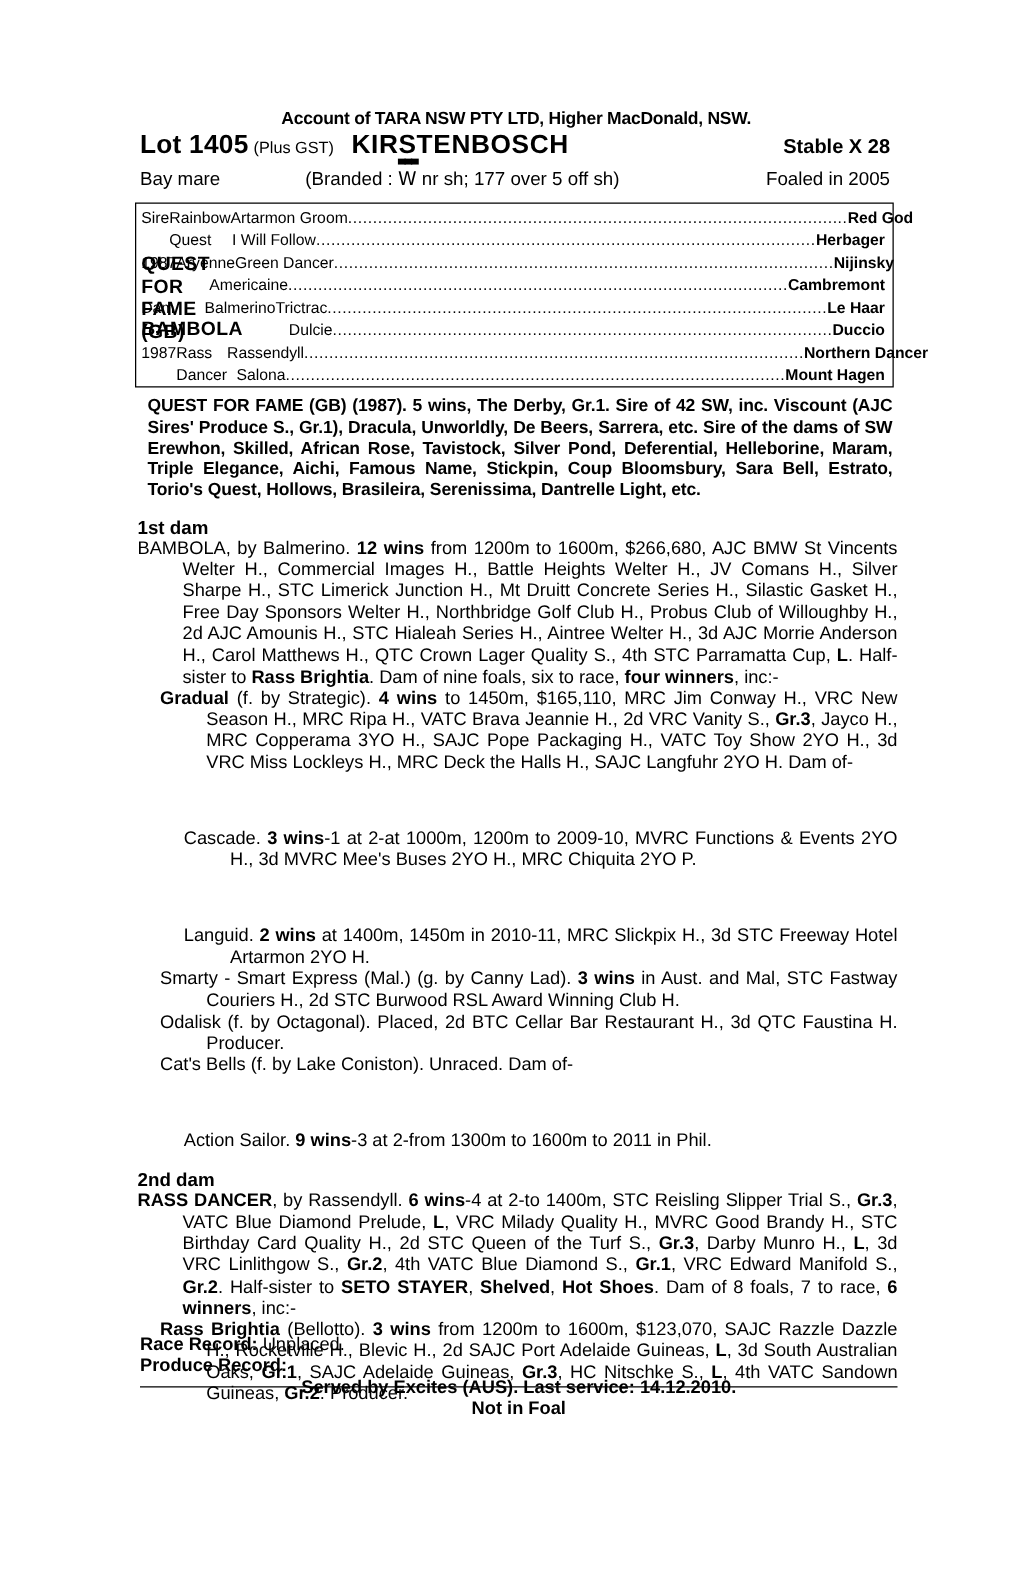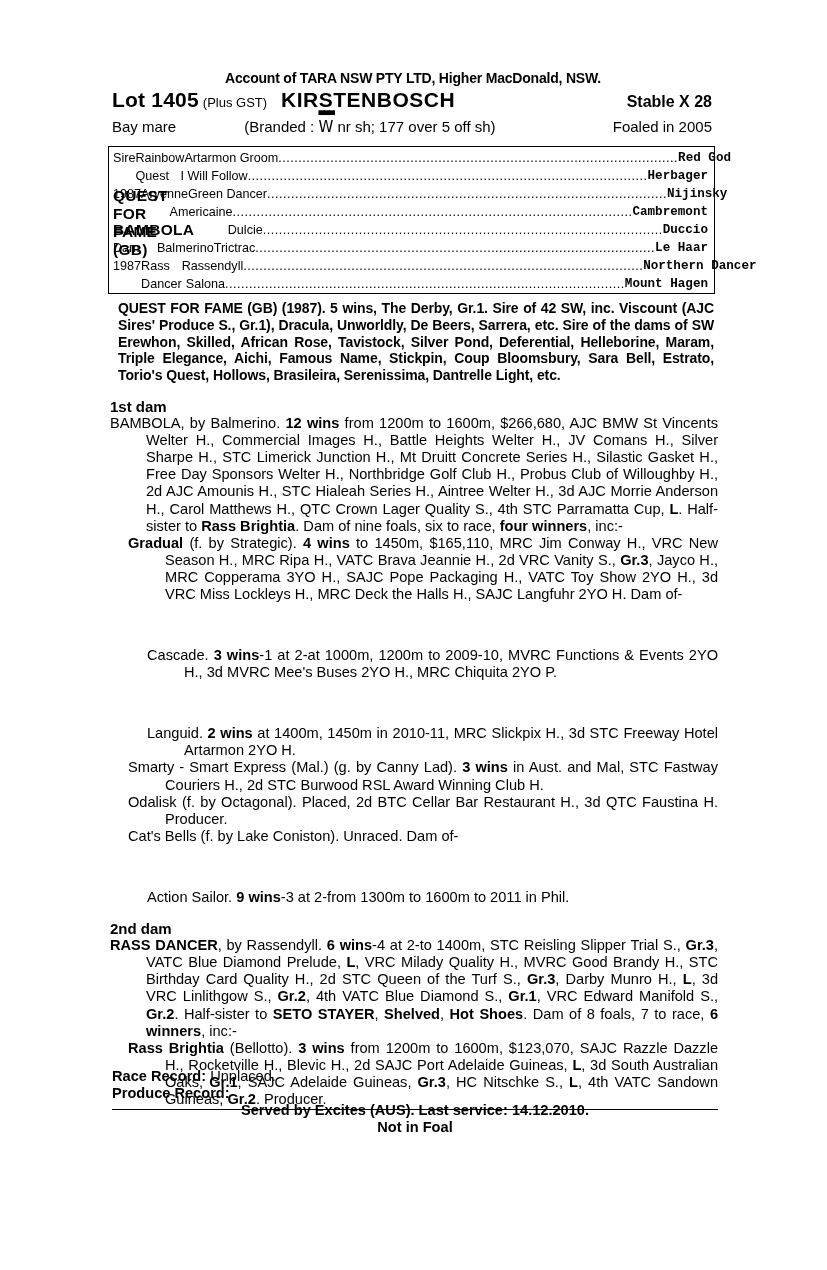--- a/index.html
+++ b/index.html
@@ -1,38 +1,38 @@
 <!DOCTYPE html>
 <html><head>
 <meta charset="utf-8">
 <style>
   html, body { margin:0; padding:0; background:#ffffff; }
   body { width:827px; height:1270px; position:relative; color:#000; font-family:"Liberation Sans", sans-serif; }
-  .page { position:absolute; left:112px; top:68px; width:606px; }
+  .page { position:absolute; left:112px; top:84px; width:606px; }
   .account { text-align:center; font-weight:bold; font-size:14px; letter-spacing:-0.2px; margin-left:-4px; height:20px; line-height:20px; }
   .lotline { display:flex; align-items:baseline; height:24px; line-height:24px; }
   .lot { font-weight:900; font-size:21px; letter-spacing:0.2px; }
   .plusgst { font-size:13px; margin-left:4px; }
   .horse { font-weight:900; font-size:21px; margin-left:14px; letter-spacing:0.5px; }
   .stable { font-weight:900; font-size:16px; margin-left:auto; padding-right:6px;text-align:center; }
   .subline { display:flex; align-items:baseline; font-size:15px; height:28px; line-height:30px; }
   .subline .brand { margin-left:68px; position:relative; }
   .subline .foaled { margin-left:auto; padding-right:6px; }
   .brandmark { display:inline-block; font-family:"DejaVu Sans", sans-serif; font-size:15px; position:relative; }
   .brandmark .crown { position:absolute; top:-11px; left:0px; font-size:8px; letter-spacing:-1px; }
 
   .pedigree { margin-top:6px; margin-left:-4px; border:1.5px solid #000; width:607px; padding:2px 6px 0 4px; box-sizing:border-box; font-size:12.6px; }
   .pedrow { display:flex; height:18px; line-height:18px; }
   .pedrow .c1 { width:200px; }
   .pedrow .c2 { width:138px; }
   .pedrow .c3 { flex:1; display:flex; }
   .pedrow .c3 .a { white-space:nowrap; }
   .pedrow .c3 .dots { flex:1; overflow:hidden; white-space:nowrap; letter-spacing:0.5px; }
   .pedrow .c3 .dots::after { content:"...................................................................................................."; }
-  .pedrow .c3 .b { white-space:nowrap;font-family:Liberation Mono, monospace; }
+  .pedrow .c3 .b { white-space:nowrap; }
   .big { font-weight:900; font-size:15.5px; letter-spacing:0.3px; }
 
   .sirebox { margin-top:6px; padding:0 4px 0 6px; font-weight:900; font-size:14px; line-height:16.8px; text-align:justify; letter-spacing:-0.1px; }
 
   .section { margin-top:14px; font-size:14.6px; line-height:17.1px; margin-left:-2px; }
   .sechead { font-weight:900; font-size:15px; }
   .p { text-align:justify; }
   .h0 { padding-left:36px; text-indent:-36px; }
   .h1 { padding-left:55px; text-indent:-37px; }
   .h2 { padding-left:74px; text-indent:-37px;margin-top:44px; }
@@ -98,34 +98,34 @@
     <div class="pedrow">
       <div class="c1"></div>
         <div class="c2"></div>
       <div class="c3">
           <span class="a">Americaine</span>
           <span class="dots"></span>
           <span class="b">Cambremont</span>
         </div>
     </div>
     <div class="pedrow">
-      <div class="c1 big" style="width:338px;">BAMBOLA</div>
-      <div class="c3">
-          <span class="a">Dulcie</span>
-          <span class="dots"></span>
-          <span class="b">Duccio</span>
-        </div>
-    </div>
-    <div class="pedrow">
       <div class="c1">Dam</div>
       <div class="c2">Balmerino</div>
       <div class="c3">
           <span class="a">Trictrac</span>
           <span class="dots"></span>
           <span class="b">Le Haar</span>
+        </div>
+    </div>
+    <div class="pedrow">
+      <div class="c1 big" style="width:338px;">BAMBOLA</div>
+      <div class="c3">
+          <span class="a">Dulcie</span>
+          <span class="dots"></span>
+          <span class="b">Duccio</span>
         </div>
     </div>
     <div class="pedrow">
       <div class="c1">1987</div>
       <div class="c2">Rass Dancer</div>
       <div class="c3">
           <span class="a">Rassendyll</span>
           <span class="dots"></span>
           <span class="b">Northern Dancer</span>
         </div>

